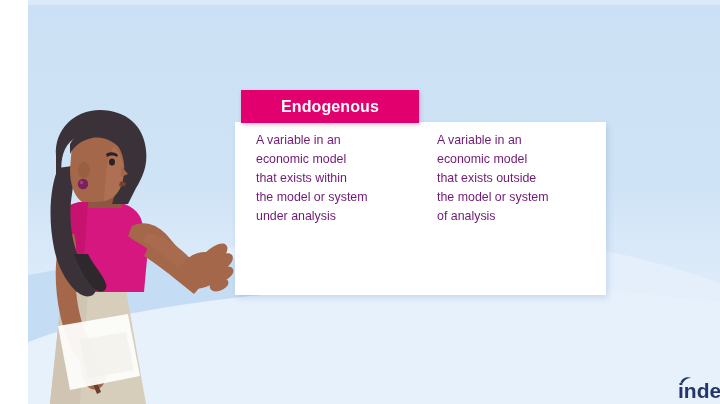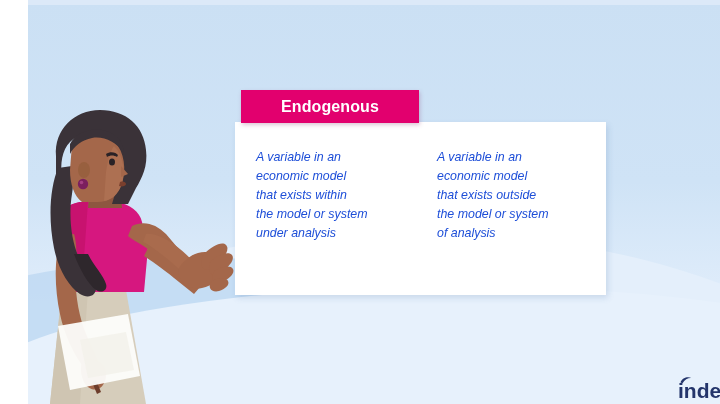--- a/index.html
+++ b/index.html
@@ -108,27 +108,26 @@
   .card-header-text {
     color: #ffffff;
     font-size: 16px;
     font-weight: bold;
     letter-spacing: .1px;
     white-space: nowrap;
   }
   .card-text {
     position: absolute;
     left: 15px;
-    top: 58px;
+    top: 41px;
     width: 160px;
-    color: #1d4ed8;
+    color: #701a75;
     font-size: 12.4px;
     line-height: 19px;
     white-space: pre-line;
-    font-style: italic;
   }
 
   
   .logo {
     position: absolute;
     left: 650px;
     top: 376px;
     width: 64px;
     height: 28px;
   }

